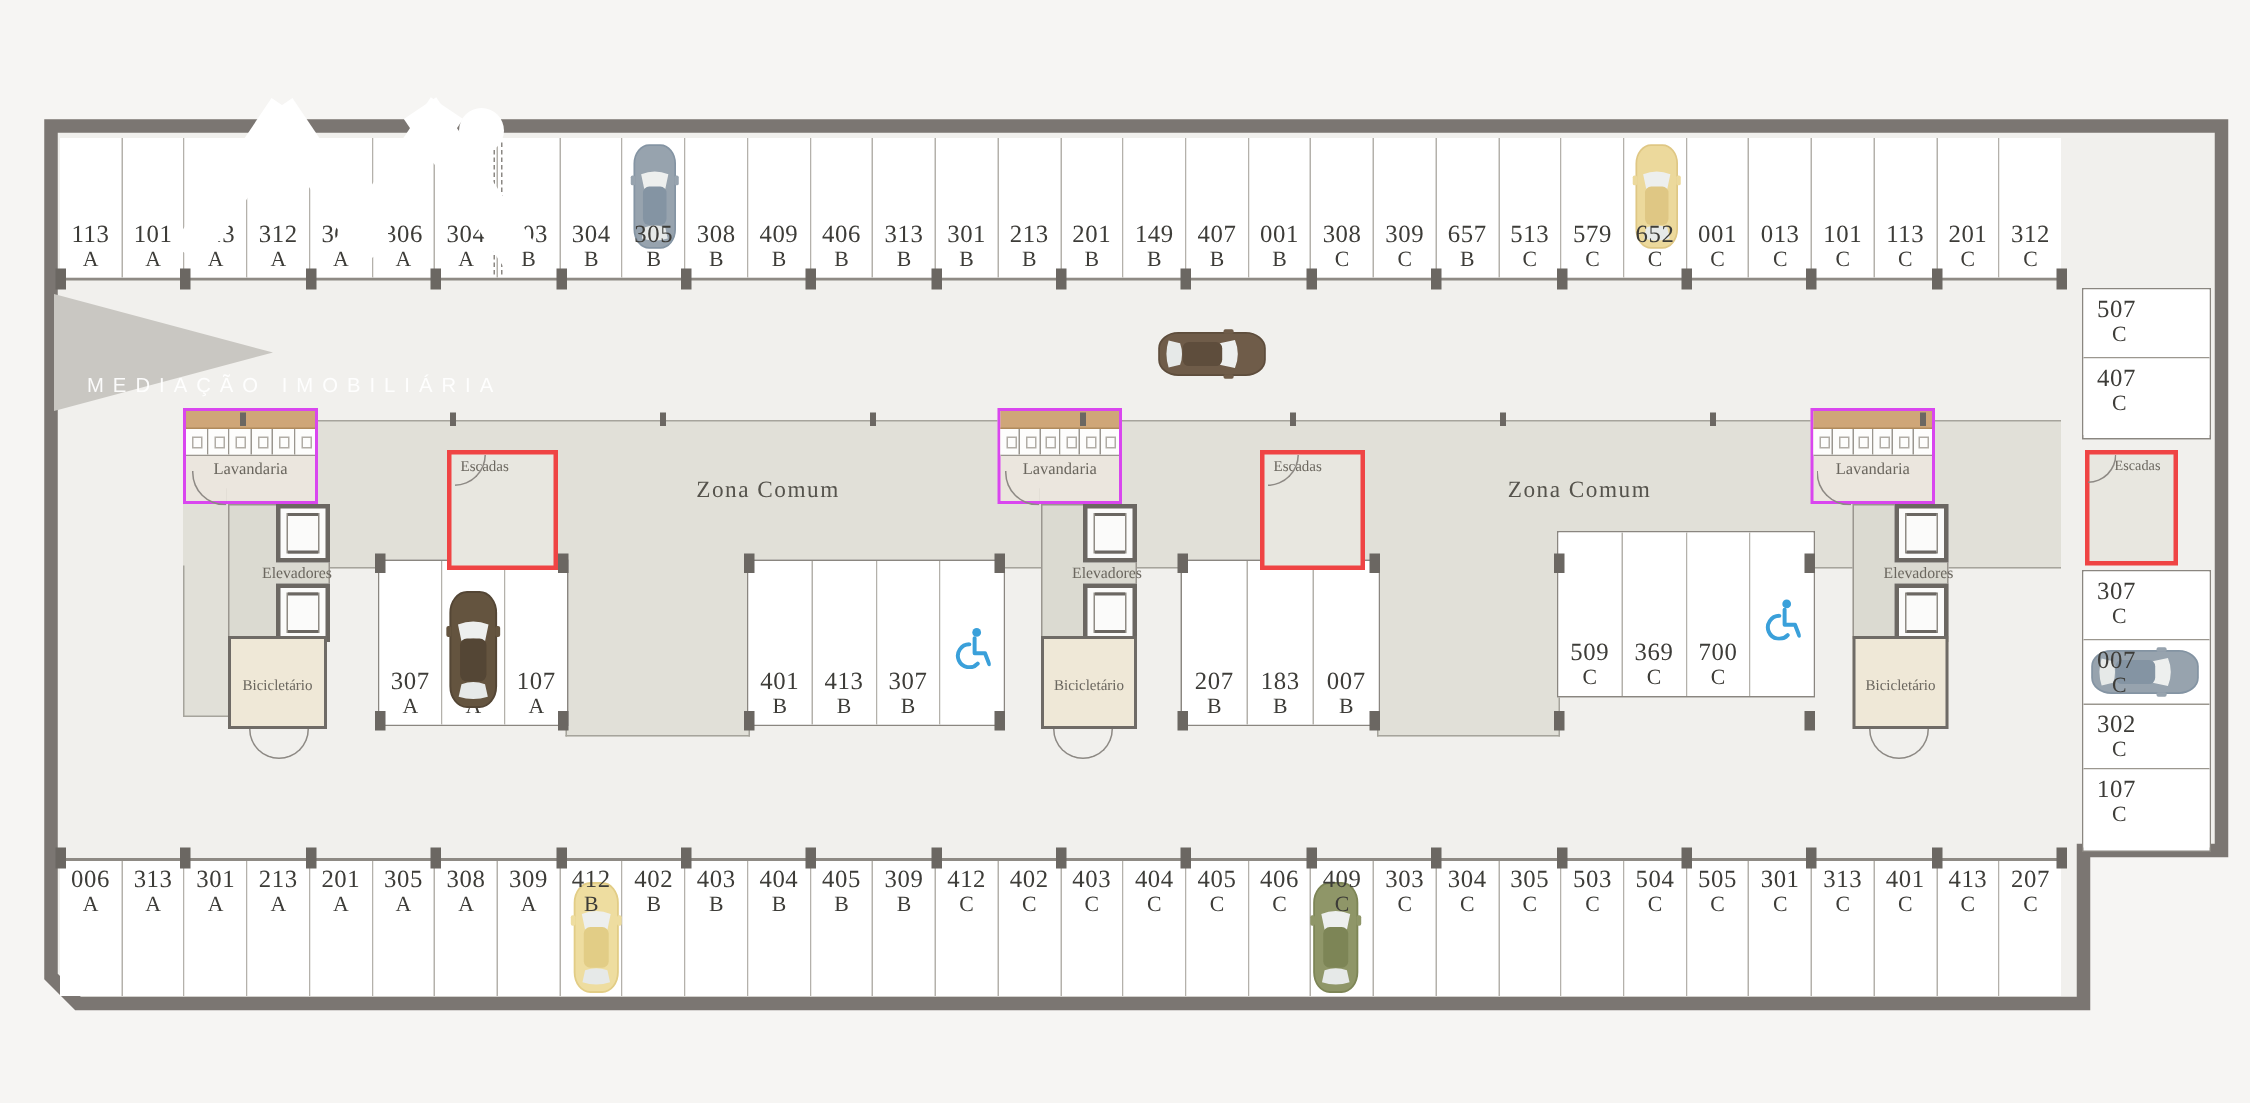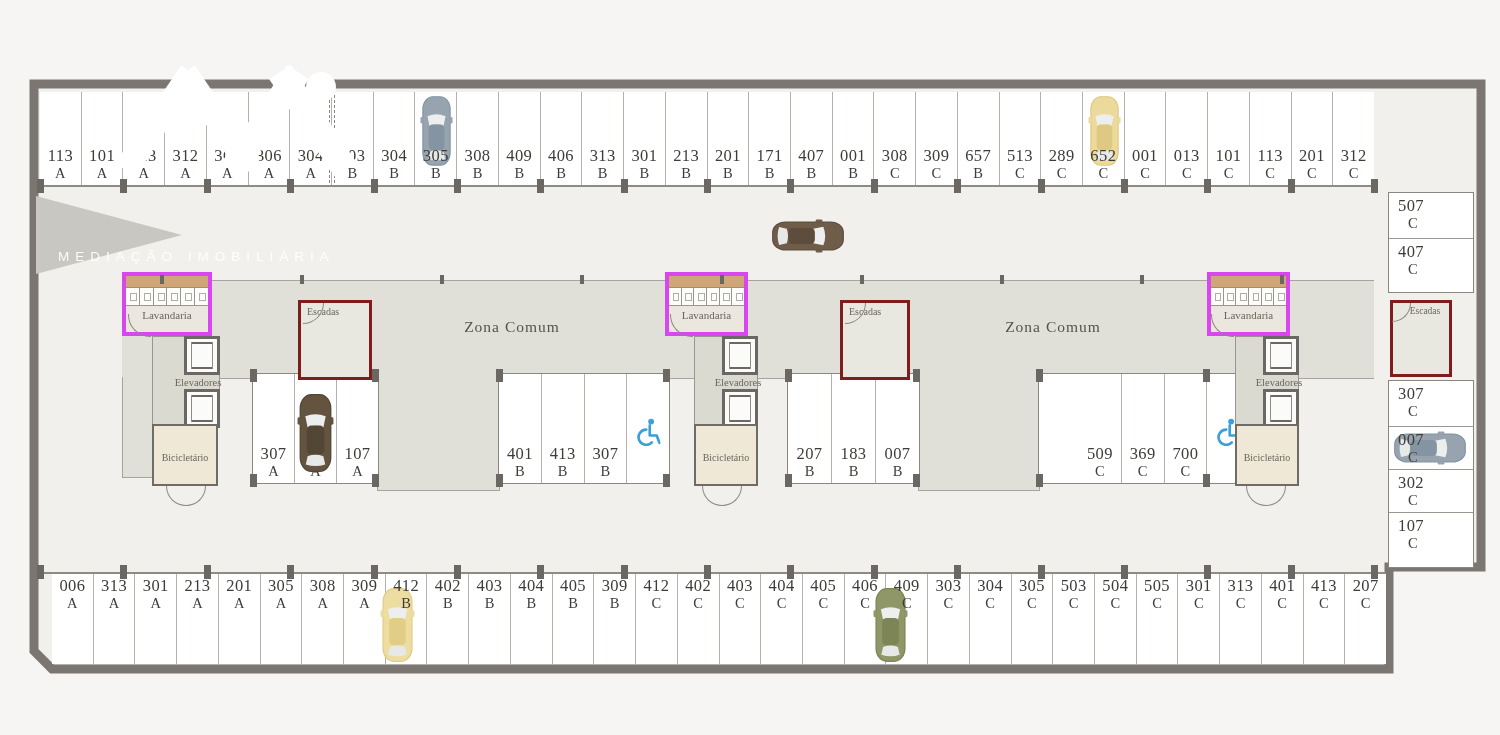--- a/index.html
+++ b/index.html
@@ -24,35 +24,35 @@
   .rlabel{position:absolute;top:5px;left:9px;z-index:6;text-align:left;}
   .rlabel .slet{padding-left:10px;}
   
   .island{position:absolute;display:flex;border:1.5px solid #8a8680;background:#fff;z-index:2;}
   
   .band{position:absolute;background:#e1e0d8;border-top:1px solid #a6a49c;border-bottom:1px solid #a6a49c;z-index:1;}
   .ext{position:absolute;background:#e1e0d8;border-left:1px solid #a6a49c;border-right:1px solid #a6a49c;border-bottom:1px solid #a6a49c;z-index:1;}
   .zona{position:absolute;font-size:15.5px;letter-spacing:1px;color:#55534c;z-index:4;text-align:center;}
   
   .room{position:absolute;z-index:3;box-sizing:border-box;}
-  .lav{background:#ebe6de;border:4px solid #d946ef;}
+  .lav{background:#ebe6de;border:2px solid #d946ef;}
   .lavstrip{height:11px;background:#cfa678;border-bottom:1px solid #b08a5c;}
   .washrow{display:flex;height:17px;border-bottom:1px solid #9a968f;background:#f2efe9;}
   .washer{flex:1;border-right:1px solid #9a968f;background:#fdfdfc;position:relative;}
   .washer:last-child{border-right:none;}
   .washer::after{content:"";position:absolute;left:30%;top:30%;width:40%;height:32%;border:1px solid #b1ada6;}
   .roomlabel{font-size:11px;color:#6b675f;text-align:center;margin-top:3px;}
   .corr{background:#dbdad1;border:1px solid #9a968f;}
   .corrlabel{position:absolute;left:-6px;right:-30px;top:40px;font-size:10.5px;color:#6b675f;text-align:center;z-index:4;}
   .shaft{position:absolute;z-index:3;border:3px solid #6b6762;background:#fbfbfa;box-sizing:border-box;}
   .shaft::before{content:"";position:absolute;inset:3px 4px;border:1.4px solid #8f8b84;}
   .shaft::after{content:"";position:absolute;left:18%;right:18%;top:3px;height:2px;background:#6b6762;box-shadow:0 25px 0 #6b6762;}
   .bike{background:#efe8d7;border:2px solid #6f6b66;}
   .bike .roomlabel{margin-top:26px;font-size:10px;}
-  .esc{background:#e8e7e0;border:3px solid #7f1d1d;}
+  .esc{background:#e8e7e0;border:3px solid #ef4444;}
   .esc .roomlabel{text-align:left;margin:3px 0 0 6px;font-size:10px;}
   .esc.rc .roomlabel{text-align:center;margin-left:8px;font-size:9.5px;}
   .stairs{position:absolute;background:#f3f2ee;border:1px solid #8a8680;
           background-image:repeating-linear-gradient(to bottom,#8a8680 0 1px,transparent 1px 6.5px);}
   .stairs::after{content:"";position:absolute;left:50%;top:0;bottom:0;width:1.4px;background:#6b6762;}
   
   .stud{position:absolute;background:#6b6762;z-index:4;}
   .arc{position:absolute;border:1.3px solid #8d8984;z-index:3;background:transparent;}
   .arc.half{border-top:none;border-radius:0 0 20px 20px;}
   .arc.q{border-top:none;border-right:none;border-radius:0 0 0 22px;}
@@ -180,21 +180,21 @@
         </div>
       </div>
       <div class="stall">
         <div class="slabel lb">
           <span class="snum">201</span>
           <span class="slet">B</span>
         </div>
       </div>
       <div class="stall">
         <div class="slabel lb">
-          <span class="snum">171</span>
+          <span class="snum">149</span>
           <span class="slet">B</span>
         </div>
       </div>
       <div class="stall">
         <div class="slabel lb">
           <span class="snum">407</span>
           <span class="slet">B</span>
         </div>
       </div>
       <div class="stall">
@@ -222,21 +222,21 @@
         </div>
       </div>
       <div class="stall">
         <div class="slabel lb">
           <span class="snum">513</span>
           <span class="slet">C</span>
         </div>
       </div>
       <div class="stall">
         <div class="slabel lb">
-          <span class="snum">289</span>
+          <span class="snum">579</span>
           <span class="slet">C</span>
         </div>
       </div>
       <div class="stall">
         <div class="slabel lb">
           <span class="snum">652</span>
           <span class="slet">C</span>
         </div>
       </div>
       <div class="stall">
@@ -269,21 +269,21 @@
           <span class="slet">C</span>
         </div>
       </div>
       <div class="stall">
         <div class="slabel lb">
           <span class="snum">312</span>
           <span class="slet">C</span>
         </div>
       </div>
     </div>
-  <div class="prow bot" id="row-bottom" style="left:40px;top:572px;width:1334px;height:90px;padding-left:12px;">
+  <div class="prow bot" id="row-bottom" style="left:40px;top:572px;width:1334px;height:90px;">
       <div class="stall">
         <div class="slabel lt">
           <span class="snum">006</span>
           <span class="slet">A</span>
         </div>
       </div>
       <div class="stall">
         <div class="slabel lt">
           <span class="snum">313</span>
           <span class="slet">A</span>
@@ -572,21 +572,21 @@
           <span class="slet">B</span>
         </div>
       </div>
       <div class="stall">
         <div class="slabel lb">
           <span class="snum">007</span>
           <span class="slet">B</span>
         </div>
       </div>
     </div>
-  <div class="island" id="isl-right" style="left:1038px;top:373px;width:170px;height:109px;padding-left:40px;">
+  <div class="island" id="isl-right" style="left:1038px;top:354px;width:170px;height:109px;">
       <div class="stall">
         <div class="slabel lb">
           <span class="snum">509</span>
           <span class="slet">C</span>
         </div>
       </div>
       <div class="stall">
         <div class="slabel lb">
           <span class="snum">369</span>
           <span class="slet">C</span>

